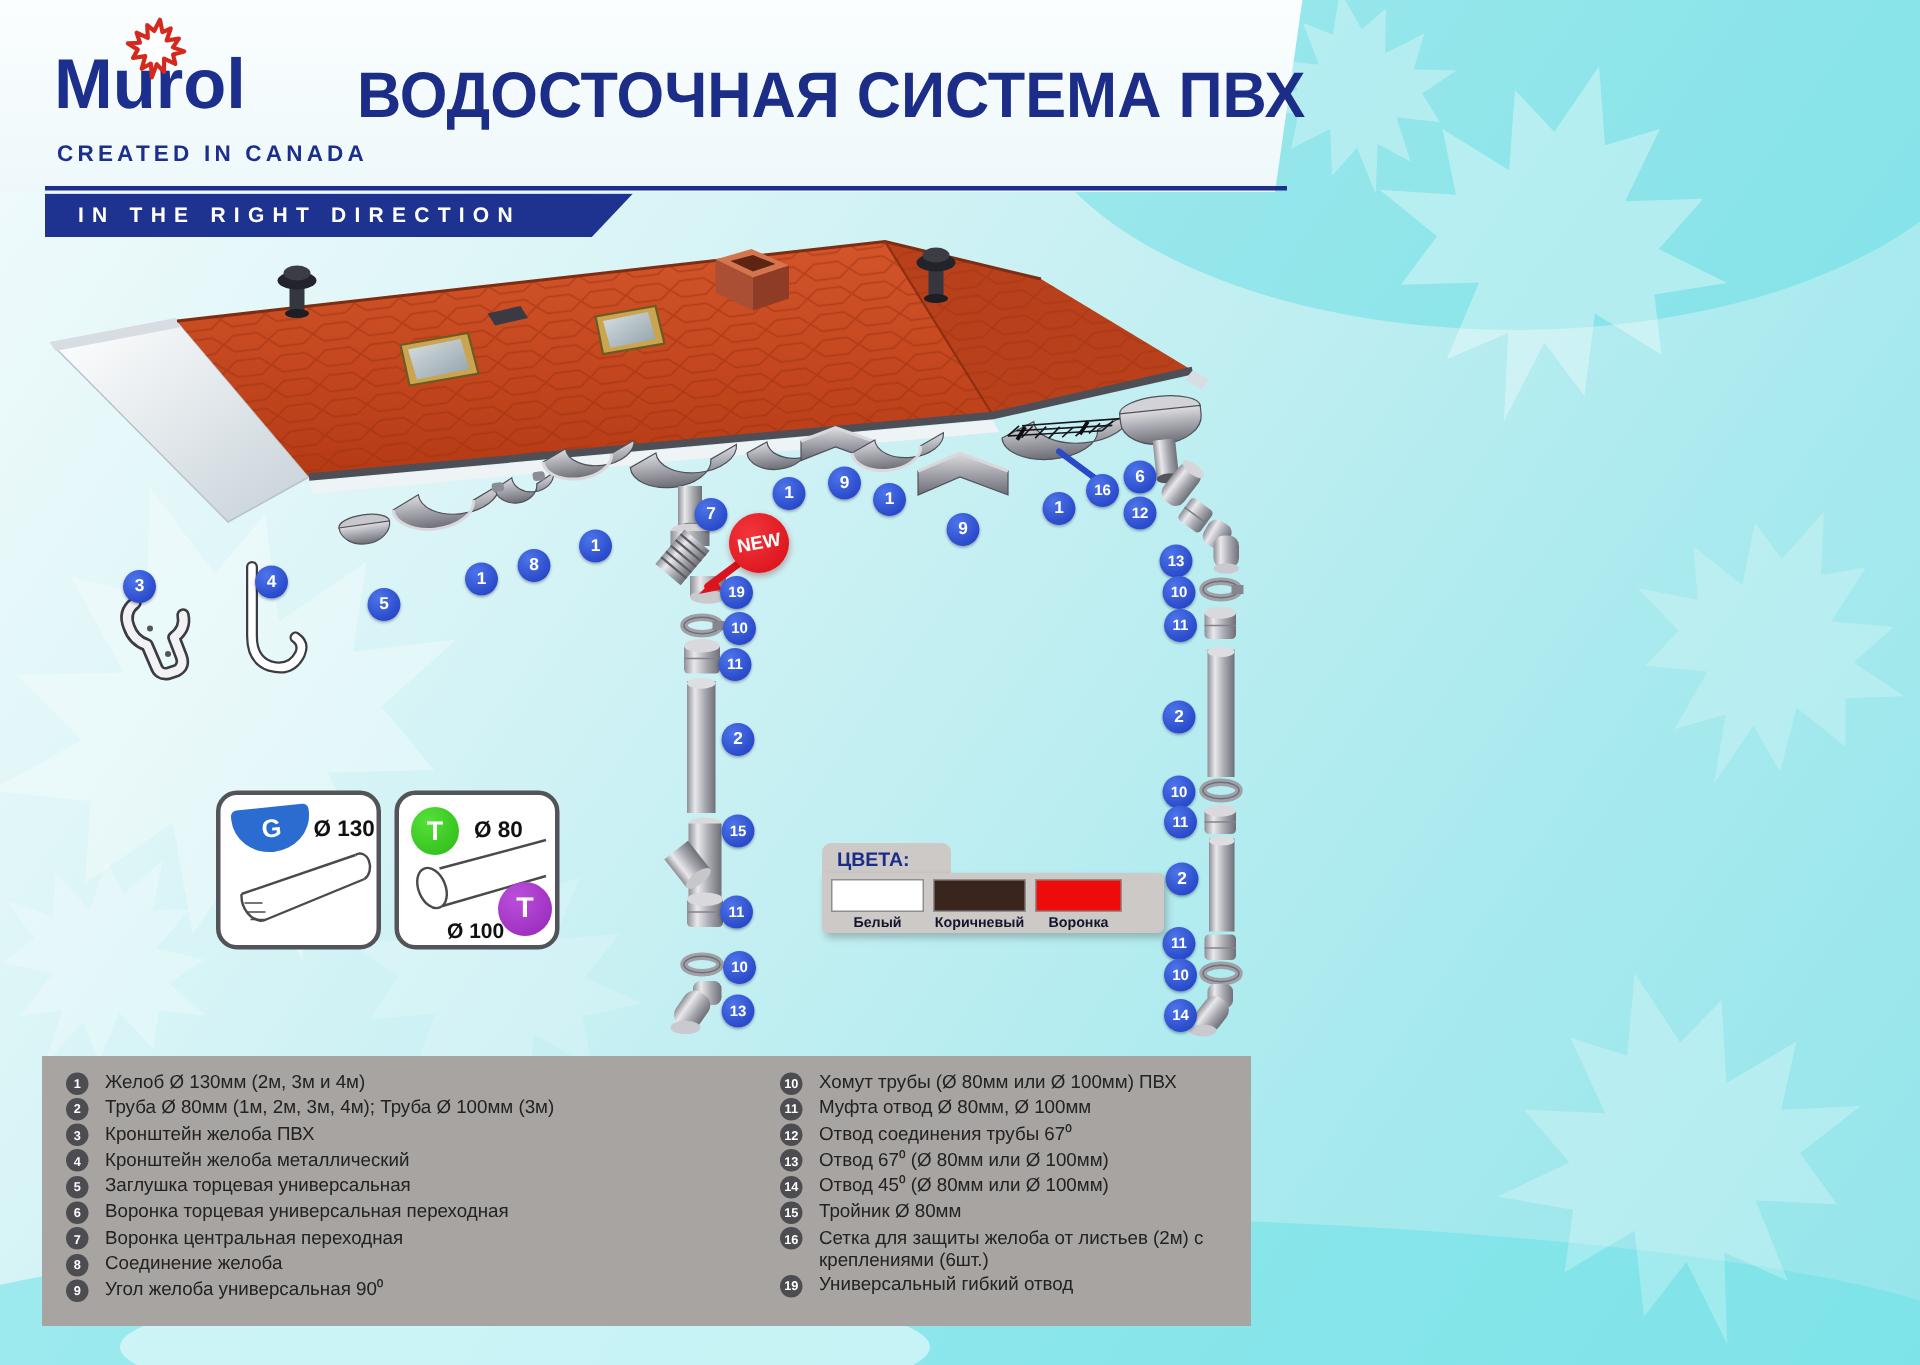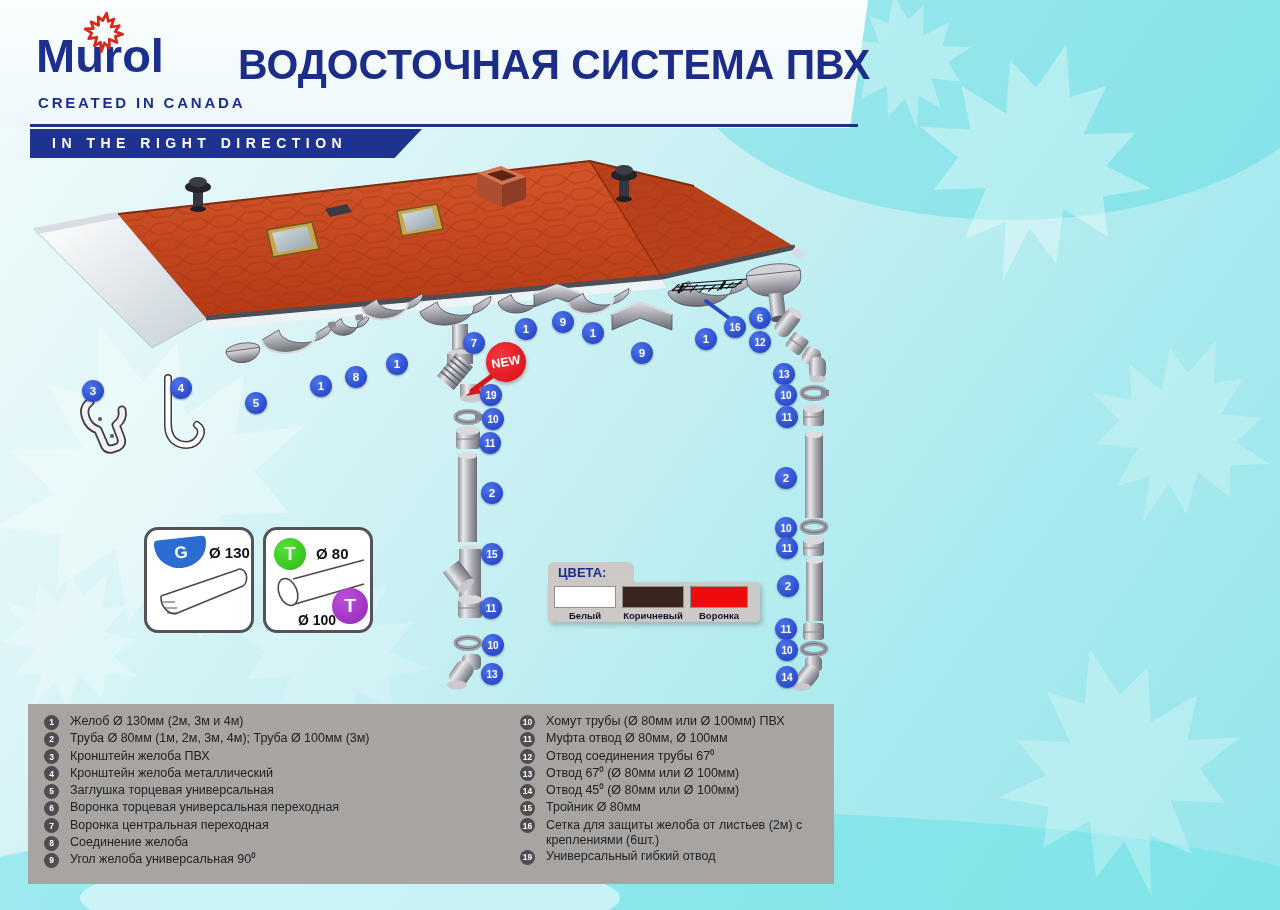--- a/index.html
+++ b/index.html
@@ -46,21 +46,21 @@
   .tcirc{position:absolute;border-radius:50%;color:#fff;font-weight:bold;
     display:flex;align-items:center;justify-content:center;}
   .tcirc.green{left:8px;top:8px;width:32px;height:32px;background:radial-gradient(circle at 35% 30%,#55e03a,#2cb915);font-size:18px;}
   .tcirc.purple{left:66px;top:58px;width:36px;height:36px;background:radial-gradient(circle at 35% 30%,#bb4fdb,#9526b8);font-size:19px;}
   .sketch{position:absolute;left:0;top:0;}
 
   
   .colors-tab{position:absolute;left:548px;top:562px;width:86px;height:20px;background:#ccc9c7;
     border-radius:6px 6px 0 0;color:#1c2d87;font-weight:bold;font-size:13px;line-height:21px;
     padding-left:10px;box-sizing:border-box;z-index:4;}
-  .colors-main{position:absolute;left:548px;top:582px;width:212px;height:40px;background:#ccc9c7;
+  .colors-main{position:absolute;left:548px;top:582px;width:228px;height:40px;background:#ccc9c7;
     border-radius:0 4px 4px 4px;box-shadow:2px 3px 5px rgba(60,60,60,.3);z-index:4;}
   .swatch{position:absolute;top:4px;height:22px;border:1px solid #8f8f8f;box-sizing:border-box;}
   .swlabel{position:absolute;top:28px;font-size:9.5px;font-weight:bold;color:#14142c;text-align:center;}
 
   
   .legend{position:absolute;left:28px;top:704px;width:806px;height:180px;background:#a7a4a2;z-index:4;}
   .leg-col{position:absolute;top:10px;}
   .leg-col.left{left:16px;width:420px;}
   .leg-col.right{left:492px;width:300px;}
   .leg-row{display:flex;gap:11px;margin-bottom:1.8px;font-size:12.5px;color:#222;line-height:1.18;}

